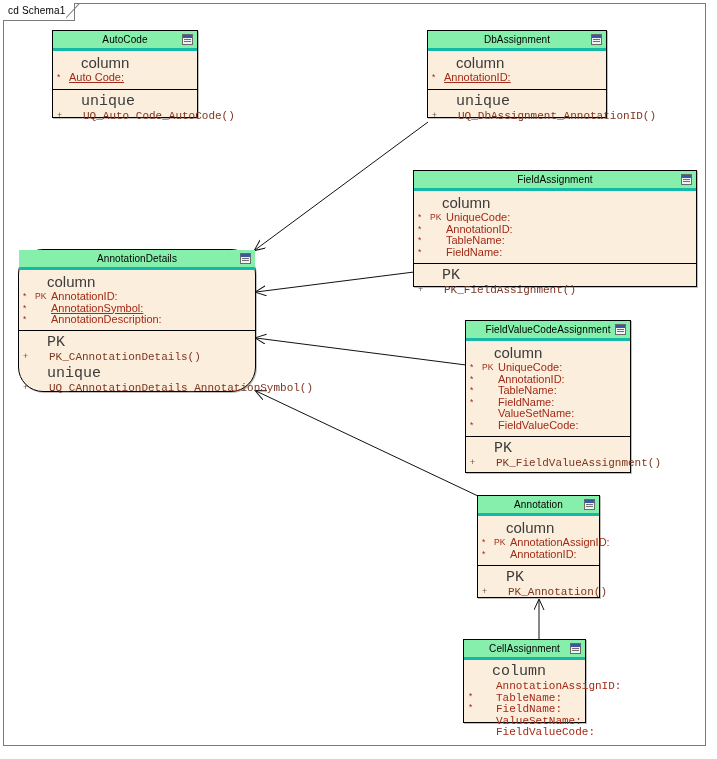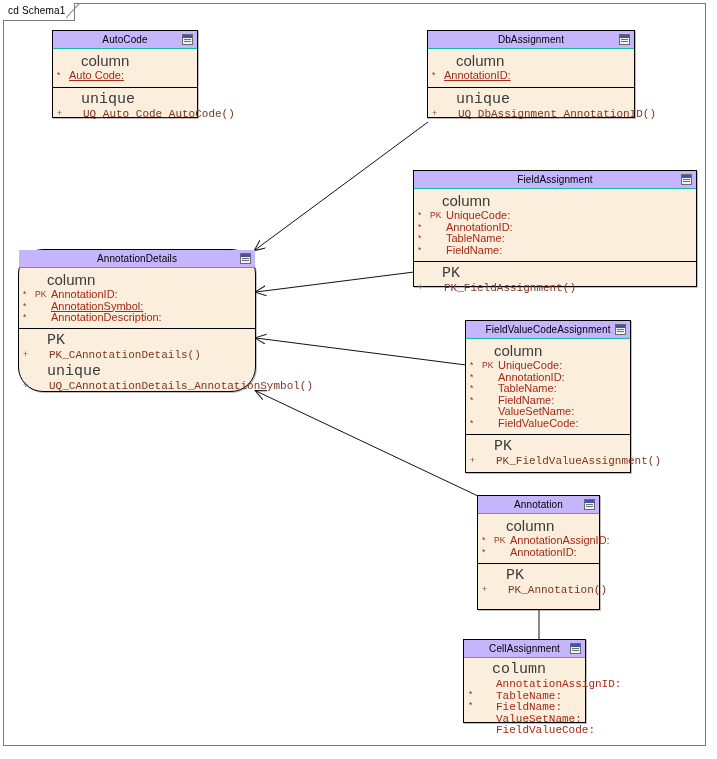--- a/index.html
+++ b/index.html
@@ -17,22 +17,22 @@
              overflow:hidden;}
   .frame-tab-slant i{position:absolute;left:-9px;top:9px;display:block;width:28px;height:1px;
              background:#7a7a7a;transform:rotate(-47deg);transform-origin:center;}
   .frame-label{position:absolute;left:8px;top:5px;font-size:10px;color:#000;
                letter-spacing:.2px;white-space:nowrap;}
 
   
   .uml{position:absolute;box-sizing:border-box;border:1px solid #000000;
        background:#fbeedd;font-size:9.5px;color:#000;
        box-shadow:1px 1px 0 rgba(0,0,0,.25);}
-  .uml-title{position:relative;height:17px;border-bottom:1px solid #14b8a6;
-             background:#c4b5fd;display:flex;align-items:center;justify-content:center;}
+  .uml-title{position:relative;height:17px;border-bottom:3px solid #14b8a6;
+             background:#86efac;display:flex;align-items:center;justify-content:center;}
   .uml-title span.t{font-size:10px;color:#000;font-weight:normal;letter-spacing:.1px;}
   .uml-icon{position:absolute;right:4px;top:3px;width:11px;height:11px;
             border:1px solid #6a6a6a;background:#f2f2f2;box-sizing:border-box;
             display:block;}
   .uml-icon::before{content:"";position:absolute;left:0;top:0;right:0;height:3px;
             background:#3a57a8;}
   .uml-icon::after{content:"";position:absolute;left:1px;top:4px;right:1px;bottom:1px;
             background:
               linear-gradient(to bottom,#6f6f6f 0,#6f6f6f 1px,transparent 1px) 0 0/100% 2px repeat-y;}
 
@@ -89,21 +89,21 @@
     </div>
     <div class="uml-sec">
       <div class="sec-head">unique</div>
       <div class="row op">
         <span class="mark">+</span>
         <span class="name">UQ_Auto Code_AutoCode()</span>
       </div>
     </div>
   </div>
 
-  <div class="uml" style="left:427px;top:30px;width:208px;height:88px;">
+  <div class="uml" style="left:427px;top:30px;width:180px;height:88px;">
     <div class="uml-title">
       <span class="t">DbAssignment</span>
       <span class="uml-icon"></span>
     </div>
     <div class="uml-sec" style="height:33px;">
       <div class="sec-head">column</div>
       <div class="row">
         <span class="mark">*</span>
         <span class="name u">AnnotationID:</span>
       </div>
@@ -231,21 +231,21 @@
     </div>
     <div class="uml-sec">
       <div class="sec-head">PK</div>
       <div class="row op">
         <span class="mark">+</span>
         <span class="name">PK_FieldValueAssignment()</span>
       </div>
     </div>
   </div>
 
-  <div class="uml" style="left:477px;top:495px;width:123px;height:115px;">
+  <div class="uml" style="left:477px;top:495px;width:123px;height:103px;">
     <div class="uml-title">
       <span class="t">Annotation</span>
       <span class="uml-icon"></span>
     </div>
     <div class="uml-sec" style="height:44px;">
       <div class="sec-head">column</div>
       <div class="row">
         <span class="mark">*</span>
         <span class="pk">PK</span>
         <span class="name">AnnotationAssignID:</span>

